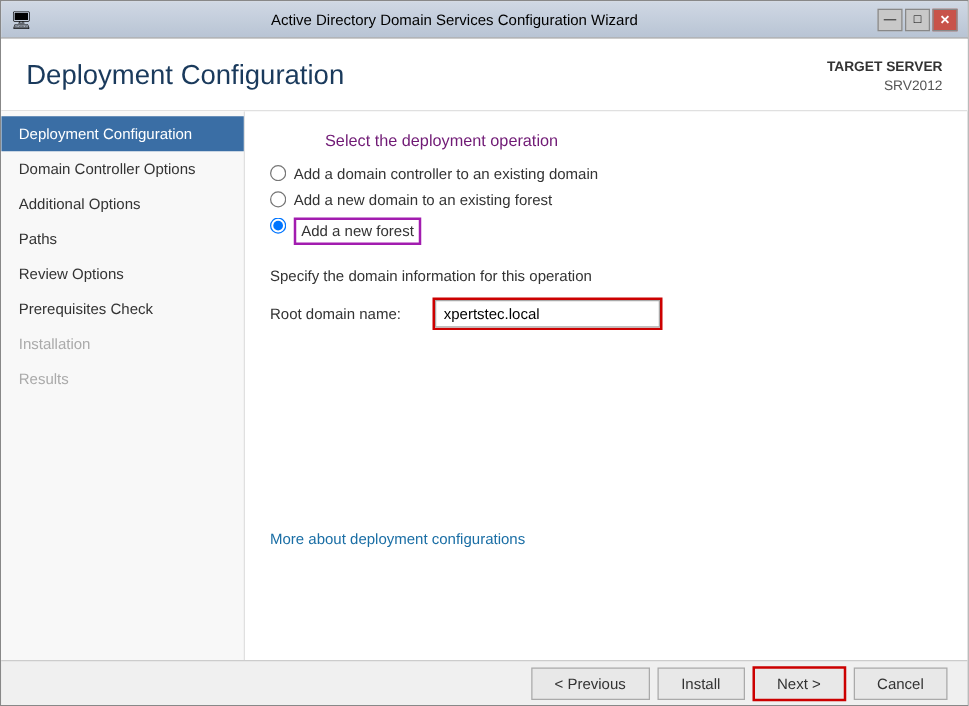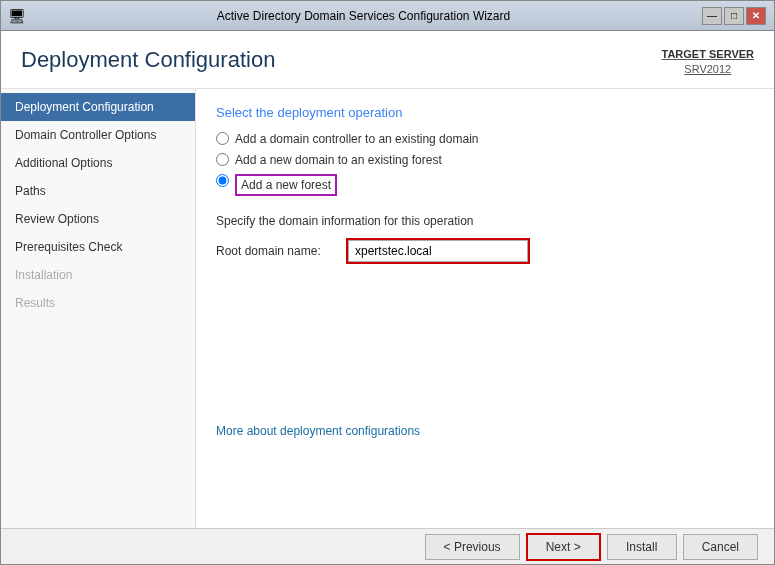--- a/index.html
+++ b/index.html
@@ -76,25 +76,24 @@
       justify-content: space-between;
       align-items: flex-start;
       border-bottom: 1px solid #e0e0e0;
     }
     .page-title {
       font-size: 22px;
       font-weight: 300;
       color: #1a3a5c;
     }
     .target-server {
-      text-align: center;
+      text-align: right;
       font-size: 11px;
       color: #555;
       line-height: 1.4;
-      text-decoration: underline;
     }
     .target-server-label {
       font-weight: bold;
       color: #333;
     }
     .body-area {
       display: flex;
       flex: 1;
       overflow: hidden;
     }
@@ -118,22 +117,23 @@
       color: #aaa;
       cursor: default;
     }
     .content-area {
       flex: 1;
       padding: 16px 20px;
       overflow-y: auto;
     }
     .section-title {
       font-size: 13px;
-      color: #3b82f6;
+      color: #701a75;
       margin-bottom: 12px;
+      margin-left: 44px;
     }
     .radio-group {
       display: flex;
       flex-direction: column;
       gap: 7px;
       margin-bottom: 18px;
     }
     .radio-item {
       display: flex;
       align-items: flex-start;
@@ -308,17 +308,17 @@
 
         <div class="link-area">
           <a class="info-link" href="#">More about deployment configurations</a>
         </div>
       </div>
     </div>
   </div>
 
   <div class="footer">
     <button class="footer-btn">&lt; Previous</button>
+    <button class="footer-btn">Install</button>
     <button class="footer-btn primary">Next &gt;</button>
-    <button class="footer-btn">Install</button>
     <button class="footer-btn">Cancel</button>
   </div>
 </div>
 
 </body></html>

